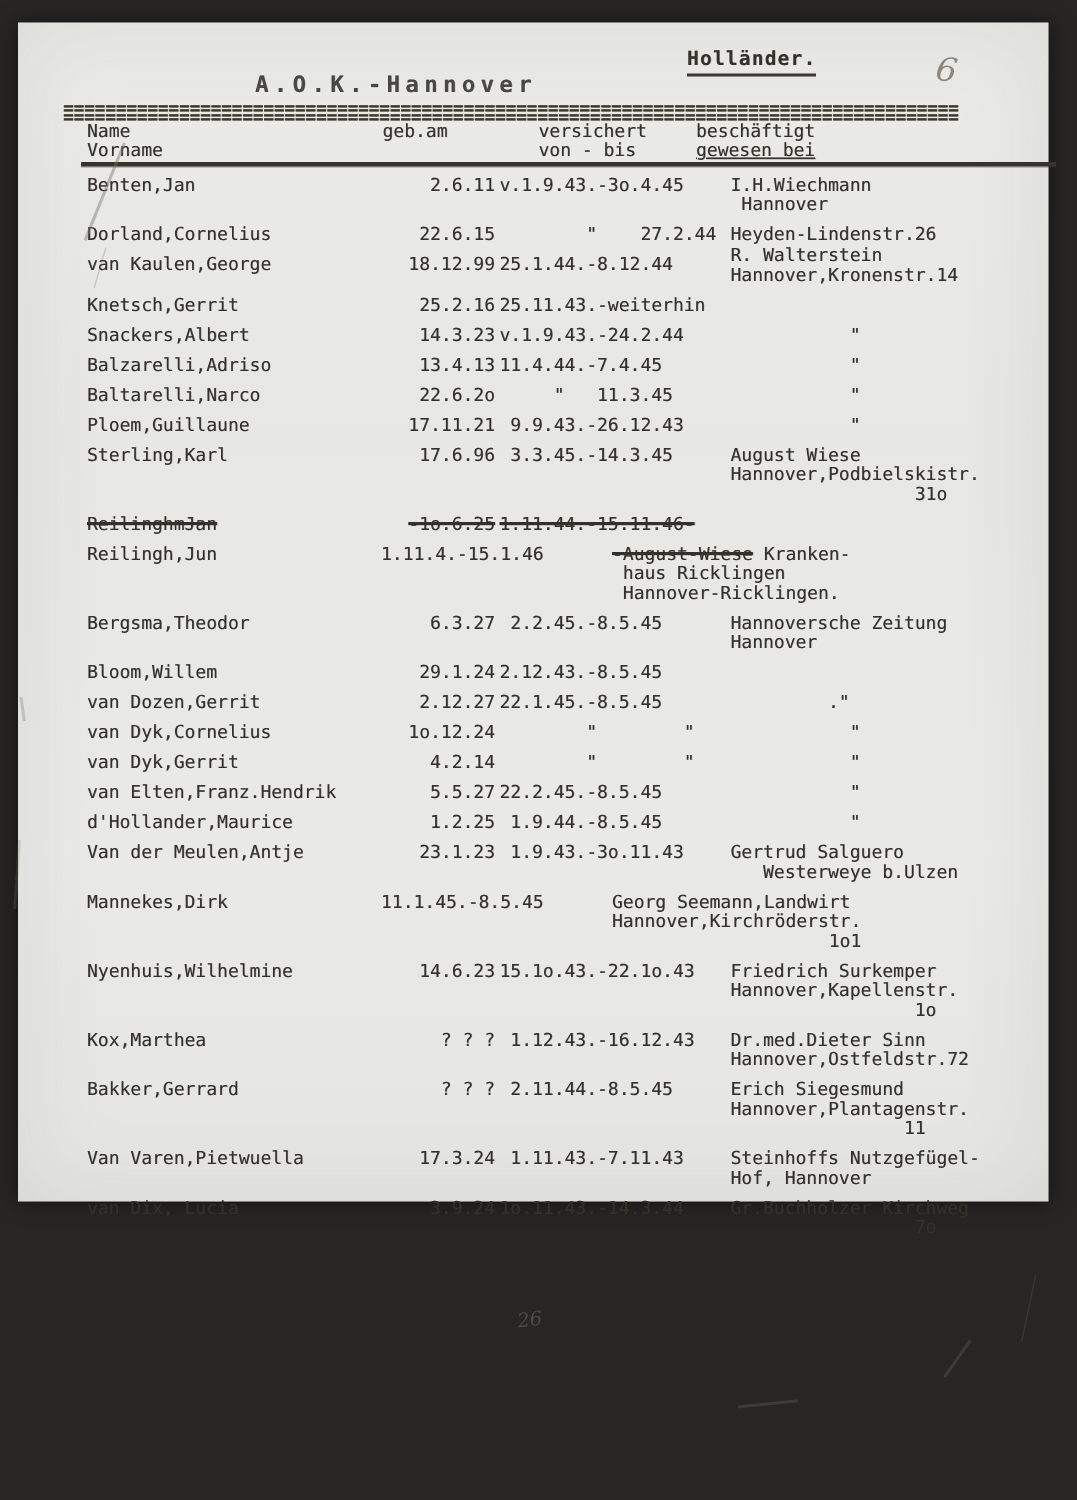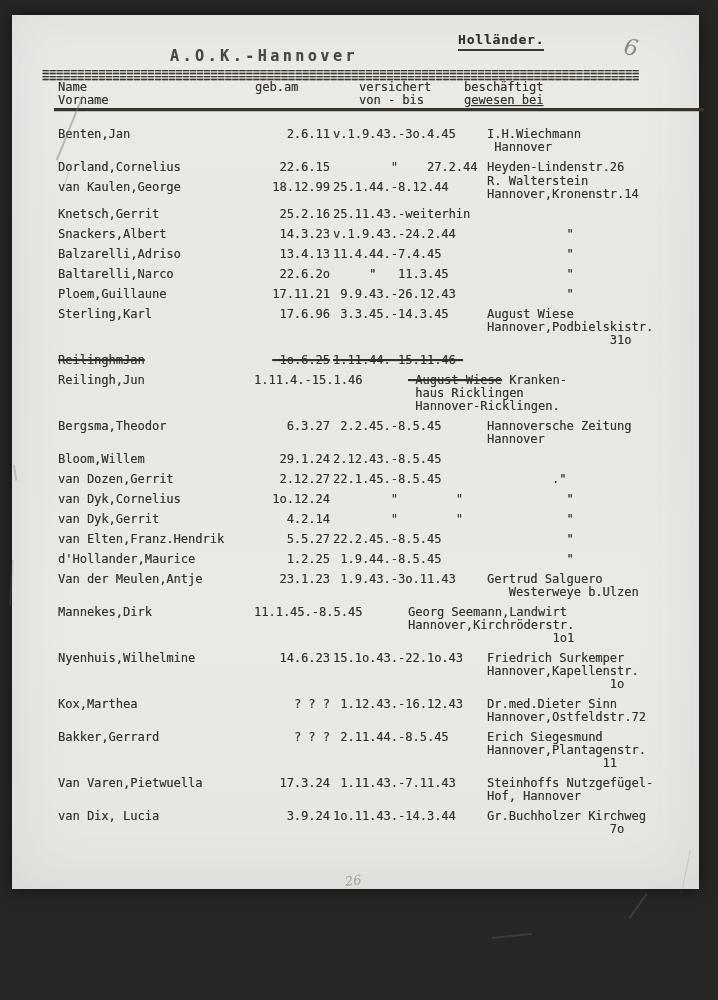--- a/index.html
+++ b/index.html
@@ -2,21 +2,21 @@
 <html><head>
 <meta charset="utf-8">
 <style>
   html,body{margin:0;padding:0;}
   body{
     width:718px;height:1000px;position:relative;overflow:hidden;
     background:#272625;
     font-family:"DejaVu Sans Mono","Liberation Mono",monospace;
   }
   .paper{
-    position:absolute;left:12px;top:15px;width:687px;height:874px;
+    position:absolute;left:12px;top:15px;width:687px;height:786px;
     background:linear-gradient(180deg,#eaeae7 0%,#e7e7e4 35%,#e9e9e6 70%,#e5e5e2 100%);
     box-shadow:0 0 14px rgba(0,0,0,.55), inset 0 0 60px rgba(90,85,75,.10);
   }
   .ink{color:#34312b;text-shadow:0.3px 0.3px 0.4px rgba(52,47,40,.45);}
   .corner-label{
     position:absolute;left:446px;top:17px;font-size:13px;font-weight:bold;
     letter-spacing:.8px;border-bottom:2px solid #3b3731;padding-bottom:2px;
   }
   .page-number{
     position:absolute;left:612px;top:20px;
@@ -32,21 +32,21 @@
     font-size:12px;line-height:6px;letter-spacing:-0.2px;white-space:nowrap;
     color:#3b372f;font-weight:bold;
   }
   .col-headers{position:absolute;top:66px;left:0;width:100%;font-size:12px;line-height:13px;white-space:pre;}
   .col-headers .h{position:absolute;top:0;}
   .h-name{left:46px;}
   .h-geb{left:243px;}
   .h-vers{left:347px;}
   .h-besch{left:452px;}
   .header-rule{position:absolute;left:42px;top:93px;width:650px;height:2.5px;background:#36332c;box-shadow:0 1px 0 rgba(54,51,44,.25);}
-  .rows{position:absolute;left:46px;top:113px;width:642px;font-size:12px;line-height:13px;}
+  .rows{position:absolute;left:46px;top:102px;width:642px;font-size:12px;line-height:13px;}
   .row{display:flex;margin-bottom:7px;}
   .row.gap{margin-top:7px;}
   .c-name{width:196px;white-space:pre;flex:none;}
   .c-geb{width:76px;text-align:right;white-space:pre;flex:none;padding-right:3px;}
   .c-dates{width:154px;white-space:pre;flex:none;}
   .c-emp{flex:1;white-space:pre;}
   .c-emp.emp-up{margin-top:-6px;}
   .struck{text-decoration:line-through;text-decoration-thickness:1.6px;}
   .pencil{position:absolute;background:rgba(120,117,108,.45);transform-origin:top left;}
   .pencil-text{

